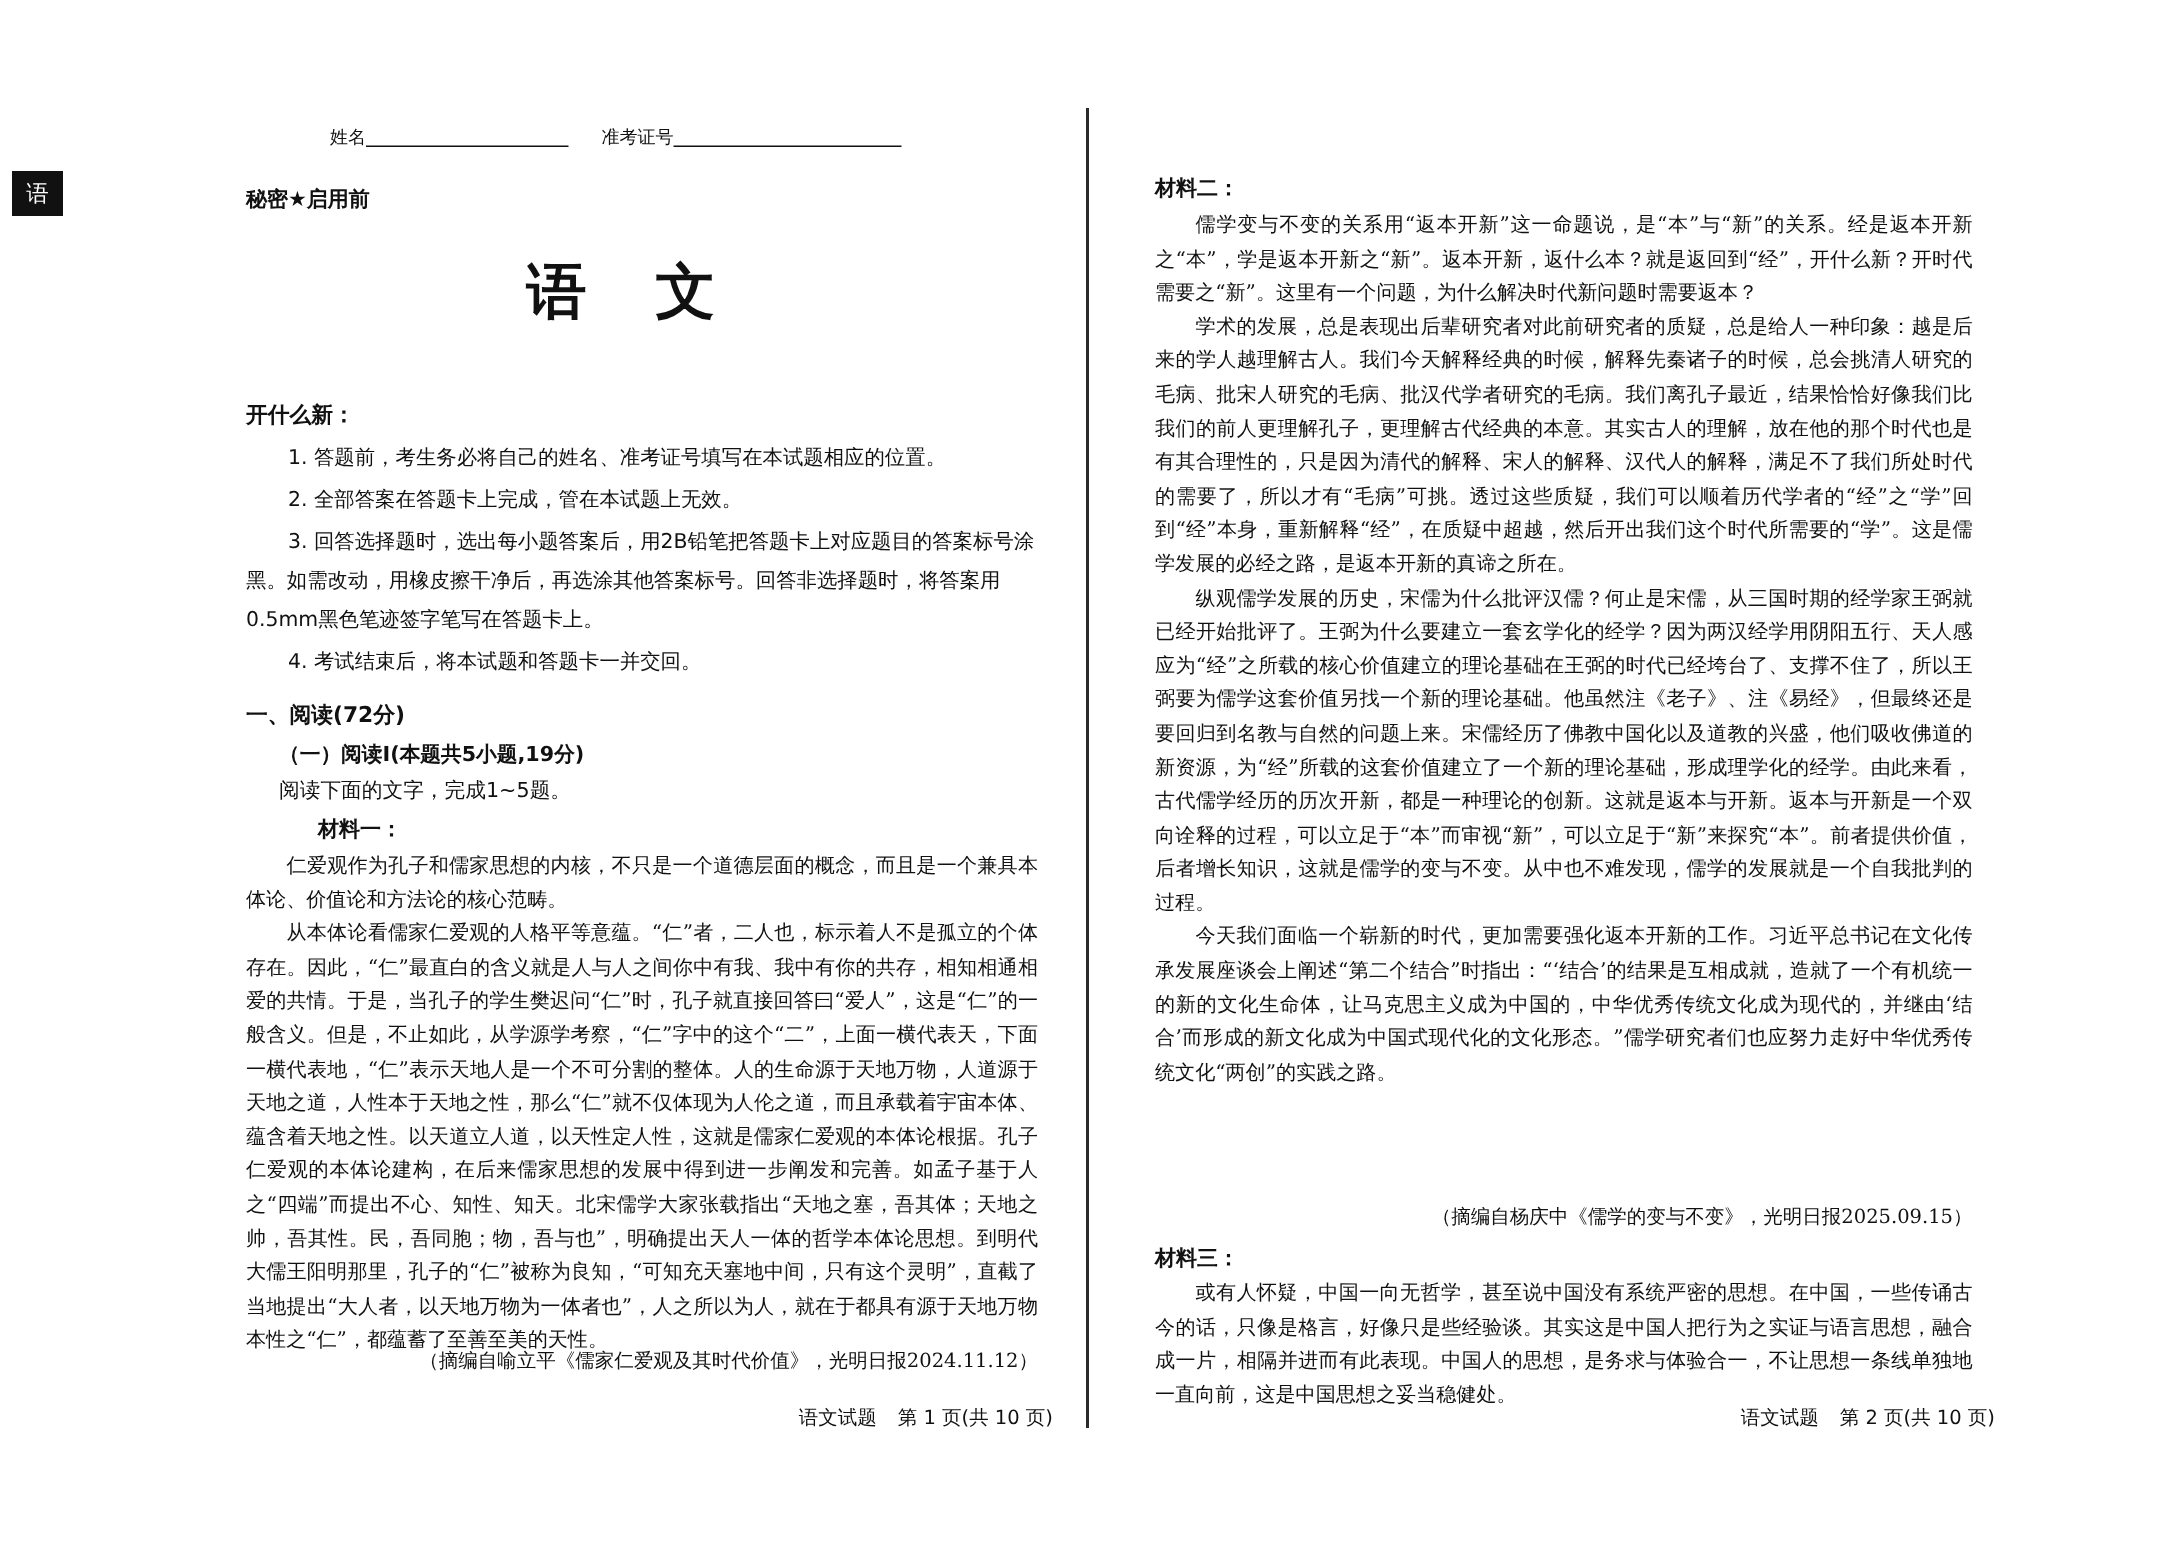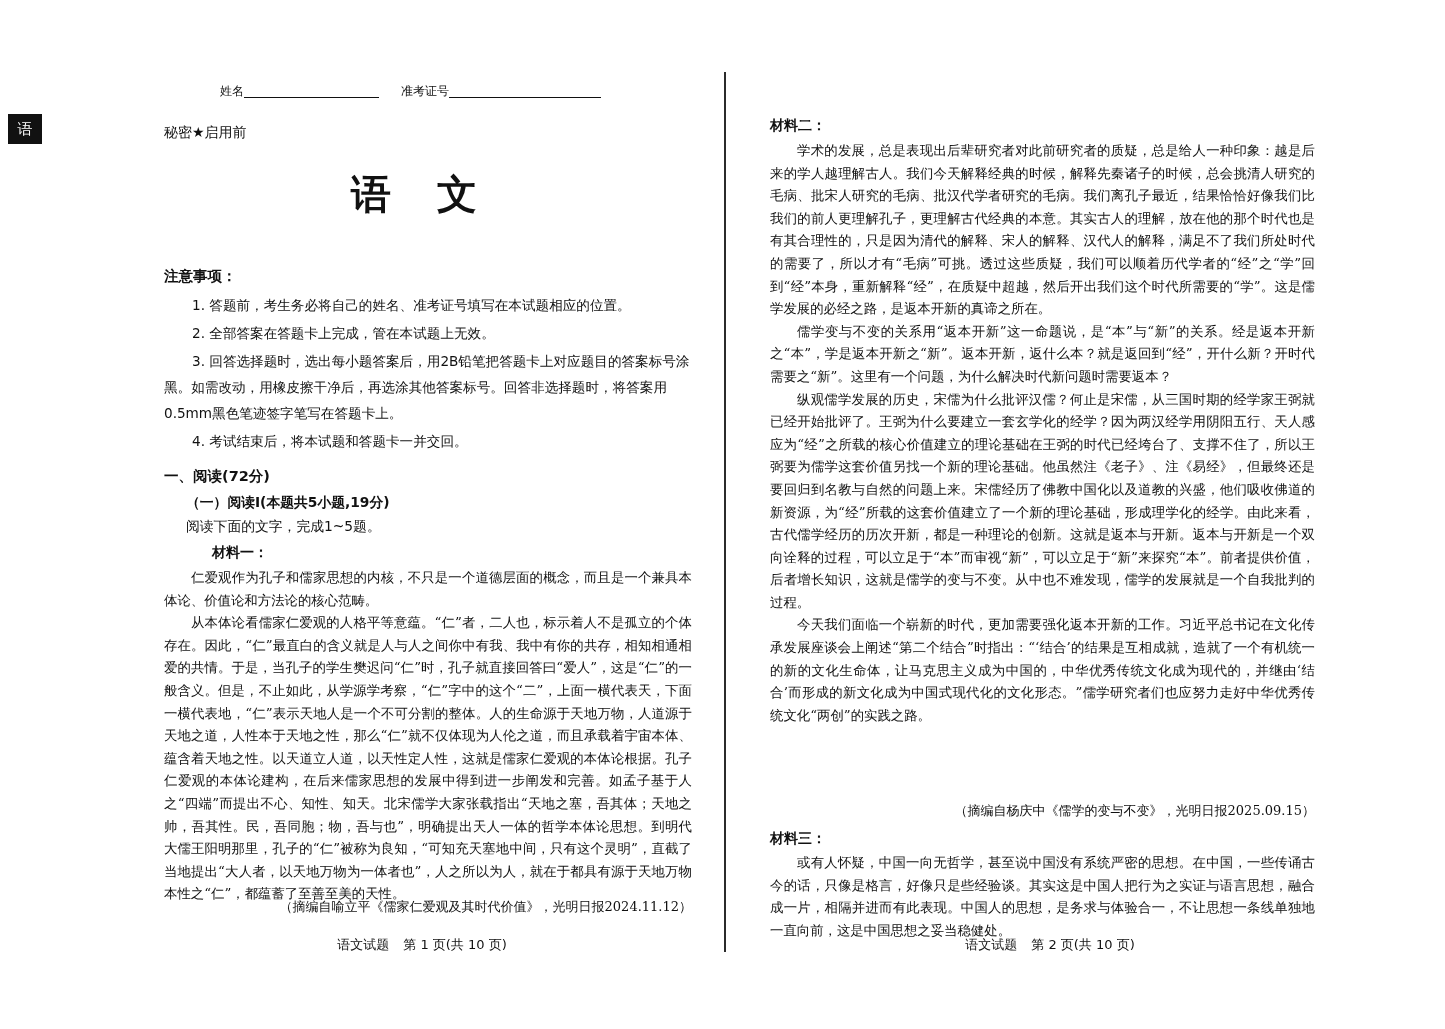--- a/index.html
+++ b/index.html
@@ -74,21 +74,21 @@
   }
   .blank-name { width: 135px; }
   .blank-ticket { width: 152px; }
   .gap { display: inline-block; width: 22px; }
 
   .secret {
     position: absolute;
     top: 62px;
     left: 22px;
     font-size: 14px;
-    font-weight: normal;
+    font-weight: bold;
     color: #111;
   }
   .subject-title {
     position: absolute;
     top: 105px;
     left: 0;
     width: 560px;
     text-align: center;
     font-family: "DejaVu Serif", "Liberation Serif", serif;
     font-size: 40px;
@@ -174,21 +174,21 @@
   .mat-2 { position: absolute; left: 0px; top: 55px; font-size: 14px; font-weight: bold; color:#111; }
   .right-body-1 { left: 0px; top: 78px; width: 545px; }
   .src-right { position: absolute; width: 545px; left: 0; text-align: right; font-family: "DejaVu Serif","Liberation Serif",serif; font-size: 13px; color: #111; top: 740px;}
   .mat-3 { position: absolute; left: 0px; top: 768px; font-size: 14px; font-weight: bold; color:#111; }
   .right-body-2 { left: 0px; top: 790px; width: 545px; }
 
   .footer {
     position: absolute;
     bottom: 18px;
     width: 560px;
-    text-align: center;
+    text-align: right;
     font-size: 13px;
     color: #111;
     font-family: "DejaVu Sans", "Liberation Sans", sans-serif;
   }
   .footer .fnum { margin-left: 14px; }
 </style>
 </head>
 <body>
 
 <div class="page">
@@ -202,21 +202,21 @@
     <div class="col col-left">
 
       <div class="idline">
         <span>姓名</span><span class="blank blank-name"></span><span class="gap"></span><span>准考证号</span><span class="blank blank-ticket"></span>
       </div>
 
       <div class="secret">秘密★启用前</div>
 
       <div class="subject-title">语 文</div>
 
-      <div class="notice-title">注意事项：</div>
+      <div class="notice-title">开什么新：</div>
 
       <div class="notice-list">
         <p>1. 答题前，考生务必将自己的姓名、准考证号填写在本试题相应的位置。</p>
         <p>2. 全部答案在答题卡上完成，管在本试题上无效。</p>
         <p>3. 回答选择题时，选出每小题答案后，用2B铅笔把答题卡上对应题目的答案标号涂黑。如需改动，用橡皮擦干净后，再选涂其他答案标号。回答非选择题时，将答案用0.5mm黑色笔迹签字笔写在答题卡上。</p>
         <p>4. 考试结束后，将本试题和答题卡一并交回。</p>
       </div>
 
       <div class="section-head sec-1">一、阅读(72分)</div>
       <div class="sub-head sub-1">（一）阅读Ⅰ(本题共5小题,19分)</div>
@@ -233,22 +233,22 @@
       <div class="footer">
         <span>语文试题</span><span class="fnum">第 1 页(共 10 页)</span>
       </div>
     </div>
 
     <div class="col col-right">
 
       <div class="mat-2">材料二：</div>
 
       <div class="body-text right-body-1">
+        <p>儒学变与不变的关系用“返本开新”这一命题说，是“本”与“新”的关系。经是返本开新之“本”，学是返本开新之“新”。返本开新，返什么本？就是返回到“经”，开什么新？开时代需要之“新”。这里有一个问题，为什么解决时代新问题时需要返本？</p>
         <p>学术的发展，总是表现出后辈研究者对此前研究者的质疑，总是给人一种印象：越是后来的学人越理解古人。我们今天解释经典的时候，解释先秦诸子的时候，总会挑清人研究的毛病、批宋人研究的毛病、批汉代学者研究的毛病。我们离孔子最近，结果恰恰好像我们比我们的前人更理解孔子，更理解古代经典的本意。其实古人的理解，放在他的那个时代也是有其合理性的，只是因为清代的解释、宋人的解释、汉代人的解释，满足不了我们所处时代的需要了，所以才有“毛病”可挑。透过这些质疑，我们可以顺着历代学者的“经”之“学”回到“经”本身，重新解释“经”，在质疑中超越，然后开出我们这个时代所需要的“学”。这是儒学发展的必经之路，是返本开新的真谛之所在。</p>
-        <p>儒学变与不变的关系用“返本开新”这一命题说，是“本”与“新”的关系。经是返本开新之“本”，学是返本开新之“新”。返本开新，返什么本？就是返回到“经”，开什么新？开时代需要之“新”。这里有一个问题，为什么解决时代新问题时需要返本？</p>
         <p>纵观儒学发展的历史，宋儒为什么批评汉儒？何止是宋儒，从三国时期的经学家王弼就已经开始批评了。王弼为什么要建立一套玄学化的经学？因为两汉经学用阴阳五行、天人感应为“经”之所载的核心价值建立的理论基础在王弼的时代已经垮台了、支撑不住了，所以王弼要为儒学这套价值另找一个新的理论基础。他虽然注《老子》、注《易经》，但最终还是要回归到名教与自然的问题上来。宋儒经历了佛教中国化以及道教的兴盛，他们吸收佛道的新资源，为“经”所载的这套价值建立了一个新的理论基础，形成理学化的经学。由此来看，古代儒学经历的历次开新，都是一种理论的创新。这就是返本与开新。返本与开新是一个双向诠释的过程，可以立足于“本”而审视“新”，可以立足于“新”来探究“本”。前者提供价值，后者增长知识，这就是儒学的变与不变。从中也不难发现，儒学的发展就是一个自我批判的过程。</p>
         <p>今天我们面临一个崭新的时代，更加需要强化返本开新的工作。习近平总书记在文化传承发展座谈会上阐述“第二个结合”时指出：“‘结合’的结果是互相成就，造就了一个有机统一的新的文化生命体，让马克思主义成为中国的，中华优秀传统文化成为现代的，并继由‘结合’而形成的新文化成为中国式现代化的文化形态。”儒学研究者们也应努力走好中华优秀传统文化“两创”的实践之路。</p>
       </div>
 
       <div class="src-right">（摘编自杨庆中《儒学的变与不变》，光明日报2025.09.15）</div>
 
       <div class="mat-3">材料三：</div>
 
       <div class="body-text right-body-2">
         <p>或有人怀疑，中国一向无哲学，甚至说中国没有系统严密的思想。在中国，一些传诵古今的话，只像是格言，好像只是些经验谈。其实这是中国人把行为之实证与语言思想，融合成一片，相隔并进而有此表现。中国人的思想，是务求与体验合一，不让思想一条线单独地一直向前，这是中国思想之妥当稳健处。</p>

